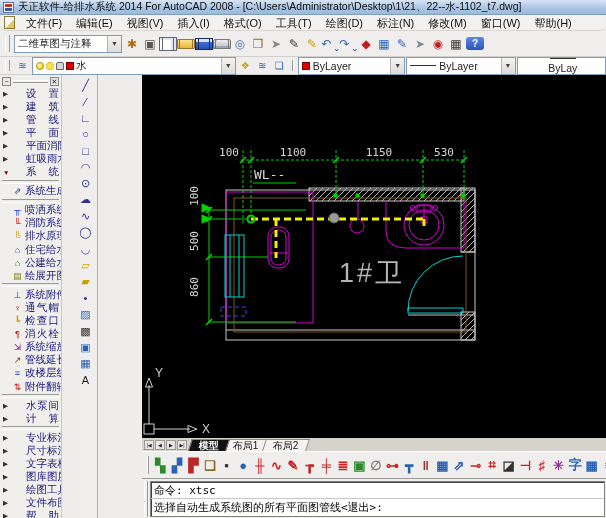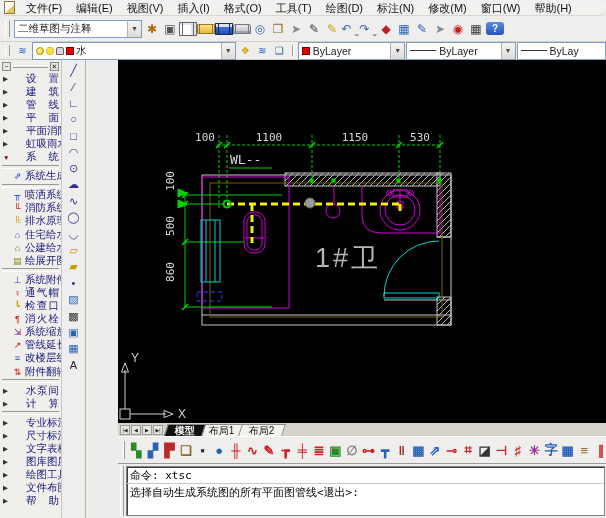--- a/index.html
+++ b/index.html
@@ -20,41 +20,41 @@
   .ic-menupage { width:11px; height:13px; background:linear-gradient(135deg,#fff 60%,#e8c85a 60%); border:1px solid #8a7a3a; margin:0 4px 0 1px; }
 
   
   .tbrow { display:flex; align-items:center; background:#efeeec; border-bottom:1px solid #d2d0cc; }
   .tb1 { height:26px; flex:0 0 26px; gap:1px; padding-left:2px; }
   .tb2 { height:18px; flex:0 0 18px; gap:1px; padding-left:2px; }
   .grip { width:5px; height:70%; border-left:1px solid #fff; border-right:1px solid #9a9a96; margin:0 3px; }
   .vsep { width:2px; height:70%; border-left:1px solid #9a9a96; border-right:1px solid #fff; margin:0 3px; }
   .combo { height:18px; background:#fff; border:1px solid #7f9db9; display:flex; align-items:center; font-size:10.5px; color:#222; padding-left:3px; position:relative; }
   .combo .dd { margin-left:auto; width:14px; height:100%; background:linear-gradient(#f4f3f1,#dedcd8); border-left:1px solid #b5b3af; color:#444; font-size:7px; display:flex; align-items:center; justify-content:center; }
-  .ws-combo { width:128px; }
+  .ws-combo { width:108px; }
   .layer-combo { width:205px; gap:2px; }
   .color-combo { width:108px; gap:3px; }
   .lt-combo { width:110px; gap:3px; }
-  .lw-combo { width:90px; gap:3px; }
+  .lw-combo { width:90px; gap:3px;flex-direction:column; }
   .tbi { min-width:18px; height:19px; display:flex; align-items:center; justify-content:center; font-size:12px; line-height:1; cursor:default; }
   .tbi-sm { min-width:17px; height:15px; font-size:10px; }
   .mi { display:inline-block; width:8px; height:8px; flex:0 0 8px; }
   .mi-bulb { background:radial-gradient(circle at 35% 35%,#fff6b0,#f5c800); border-radius:50%; border:1px solid #b09000; }
   .mi-sun { background:#ffe24a; border-radius:50%; border:1px dotted #d08800; }
   .mi-lock { background:#d8d8dc; border:1px solid #666; border-radius:2px 2px 0 0; }
   .mi-chip { background:#e00000; border:1px solid #700; }
   .mini-line { display:inline-block; width:26px; height:1px; background:#333; }
   .ic-page { width:12px; height:14px; background:#fff; border:1px solid #667; box-shadow:inset -2px 2px 0 #dfe6f2; }
   .ic-folder { width:14px; height:10px; background:linear-gradient(#ffe28a,#e8b83a); border:1px solid #97762a; border-radius:1px; }
   .ic-floppy { width:12px; height:12px; background:linear-gradient(#3a6ad8 40%,#2b51a8); border:1px solid #16295c; box-shadow:inset 0 3px 0 #dfe4ef; }
   .ic-printer { width:14px; height:10px; background:linear-gradient(#ececec,#bdbdbd); border:1px solid #777; border-radius:2px 2px 0 0; box-shadow:inset 0 -2px 0 #9aa6c0; }
   .ic-help { width:13px; height:13px; background:linear-gradient(#5b8ae0,#2a53b8); color:#fff; border-radius:3px; font-weight:bold; font-size:10px; display:flex; align-items:center; justify-content:center; }
 
   
-  .main { flex:1; display:flex; min-height:0; }
+  .main { flex:1; display:flex; min-height:0;gap:12px; }
   .sidebar { width:62px; flex:0 0 62px; background:#f0efec; border-right:1px solid #c9c7c2; display:flex; flex-direction:column; overflow:hidden; }
   .side-head { height:12px; display:flex; align-items:center; padding:1px 2px; gap:2px; flex:0 0 12px; }
   .side-head .mbtn { width:9px; height:9px; border:1px solid #888; background:#e8e7e4; font-size:7px; line-height:7px; text-align:center; color:#222; }
   .side-head .ridge { flex:1; height:3px; border-top:1px solid #fff; border-bottom:1px solid #9a9a96; }
   .side-list { flex:1; display:flex; flex-direction:column; }
   .side-item { height:13.1px; display:flex; align-items:center; padding:0 2px 0 3px; gap:2px; color:#17177c; font-size:10.5px; white-space:nowrap; cursor:default; }
   .side-item .arr { width:8px; flex:0 0 8px; font-size:6.5px; color:#333; }
   .side-item.ge .arr { color:#8b0000; }
   .side-item .sic { width:11px; flex:0 0 11px; font-size:9px; text-align:center; }
   .side-item .lbl { flex:1; text-align:justify; text-align-last:justify; }
@@ -85,20 +85,24 @@
   .cmd .grip2 { width:4px; border-left:1px solid #fff; border-right:1px solid #9a9a96; margin-right:2px; }
   .cmdbox { flex:1; background:#fff; border:1px solid #808080; box-shadow:inset 1px 1px 0 #404040; display:flex; flex-direction:column; font-family:"DejaVu Sans Mono",monospace; font-size:11px; color:#000; }
   .cmdline1 { height:17px; line-height:17px; padding-left:3px; border-bottom:1px solid #c8c8c8; }
   .cmdline2 { height:17px; line-height:17px; padding-left:3px; }
 </style>
 </head>
 <body>
 
 <div id="app">
 
+  <div class="titlebar">
+    <span class="appicon"></span>
+    <span class="ttxt">天正软件-给排水系统 2014 For AutoCAD 2008 - [C:\Users\Administrator\Desktop\1\21、22--水-1102_t7.dwg]</span>
+  </div>
 
   <div class="menubar">
     <span class="ic-menupage"></span>
     <span style="display:flex">
 
     <span class="menuitem"><i style="font-style:normal">文件(F)</i></span>
         <span class="menuitem"><i style="font-style:normal">编辑(E)</i></span>
         <span class="menuitem"><i style="font-style:normal">视图(V)</i></span>
         <span class="menuitem"><i style="font-style:normal">插入(I)</i></span>
         <span class="menuitem"><i style="font-style:normal">格式(O)</i></span>

